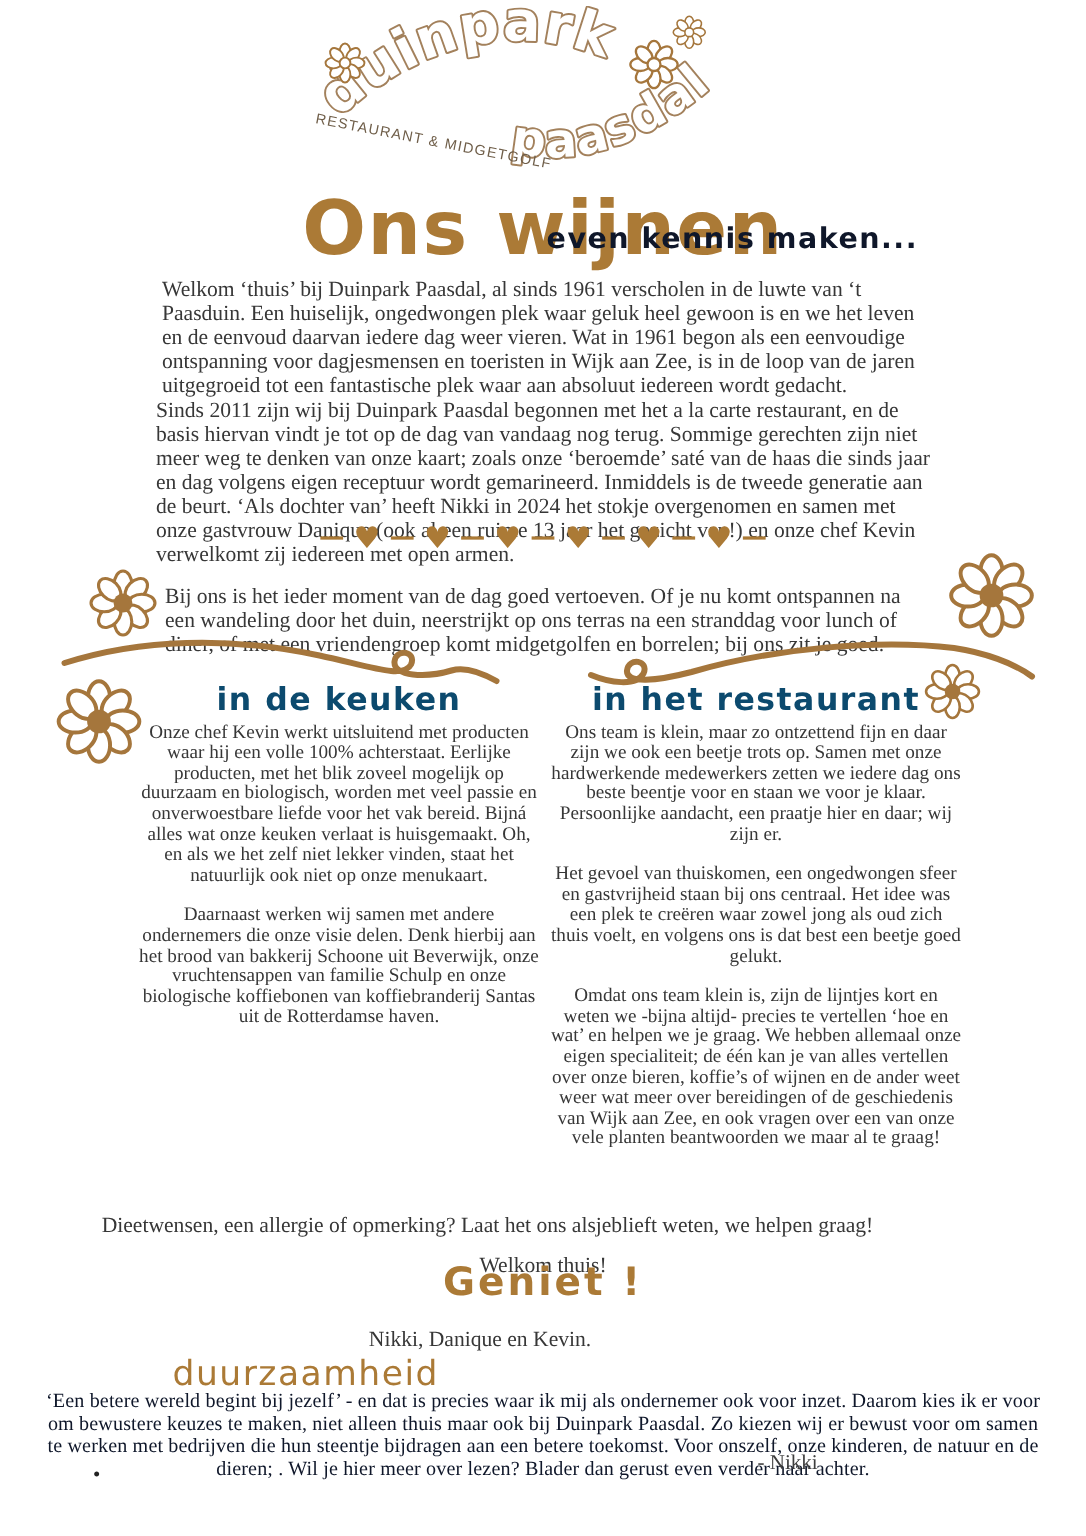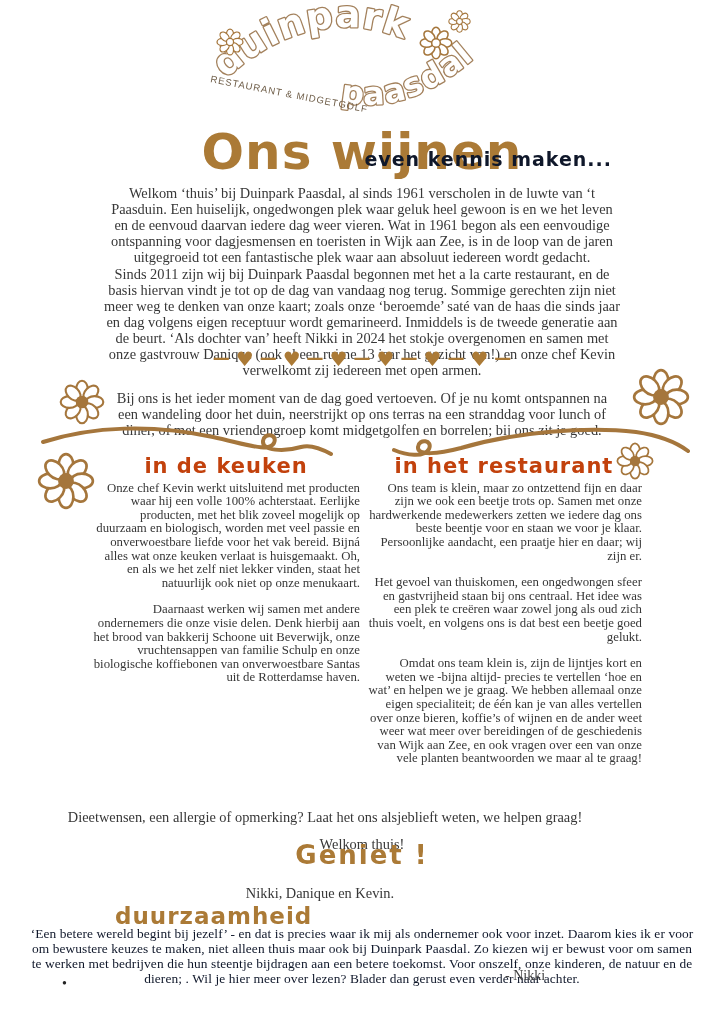--- a/index.html
+++ b/index.html
@@ -26,56 +26,56 @@
     font-family:"DejaVu Sans",sans-serif;font-weight:bold;
     font-size:50px;line-height:1.05;color:#ab7a36;letter-spacing:1px;
   }
   .subtitle{
     left:112px;top:148px;width:500px;text-align:right;
     font-family:"DejaVu Sans",sans-serif;font-weight:bold;
     font-size:19px;color:#0f172a;letter-spacing:1px;
   }
   
   .intro-p{
-    text-align:center;font-size:14.4px;line-height:16px;color:#373737;
+    font-size:14.4px;line-height:16px;color:#373737;
   }
   .p1{left:108px;top:171px;width:508px;}
   .p2{left:104px;top:252px;width:516px;}
   .p3{left:110px;top:376px;width:504px;}
   
   .hearts{
     left:0;top:346px;width:724px;text-align:center;color:#ab7a36;
     font-family:"DejaVu Sans",sans-serif;line-height:24px;
   }
   .hearts .dash{font-size:17px;font-weight:bold;margin:0 4px;vertical-align:2px;}
   .hearts .heart{font-size:20px;margin:0 2px;}
   
   .swirl{stroke:#a8archive;}
   .swirl path{stroke:#a5763c;stroke-width:4;fill:none;stroke-linecap:round;}
   
   .col{font-size:12.8px;line-height:13.6px;text-align:center;}
   .col-kitchen{left:92px;top:460px;width:268px;}
   .col-restaurant{left:366px;top:460px;width:276px;}
   .col h2{
     margin:0 0 8px 0;font-family:"DejaVu Sans",sans-serif;font-weight:bold;
-    font-size:21px;color:#c2410c;letter-spacing:1px;text-align:center;
+    font-size:21px;color:#0c4a6e;letter-spacing:1px;text-align:center;
   }
-  .col p{margin:0 0 13px 0;text-align:right;}
+  .col p{margin:0 0 13px 0;}
   
   .diet{left:0;top:795px;width:650px;text-align:center;font-size:14.4px;}
   .welcome{left:0;top:822px;width:724px;text-align:center;font-size:14.4px;}
   .enjoy{
     left:0;top:840px;width:724px;text-align:center;
     font-family:"DejaVu Sans",sans-serif;font-weight:bold;
     font-size:26px;color:#ab7a36;letter-spacing:2px;
   }
   .names{left:0;top:871px;width:640px;text-align:center;font-size:14.4px;}
   .sus-heading{
     left:115px;top:884px;
-    font-family:"DejaVu Sans",sans-serif;font-weight:bold;
+    font-family:"DejaVu Sans",sans-serif;font-weight:normal;
     font-size:23px;color:#ab7a36;letter-spacing:1px;
   }
   .sus-body{
     left:28px;top:913px;width:668px;text-align:center;
     font-family:Liberation Serif, serif;font-size:13.4px;
     line-height:15px;color:#0f172a;letter-spacing:.1px;
   }
   .sus-sign{
     left:505px;top:968px;font-family:Liberation Serif, serif;
     font-size:14px;color:#3e3e3e;
@@ -156,21 +156,21 @@
   <svg class="flower" style="left:632px;top:368px" width="58" height="58">
       <use href="#daisyFilled"></use>
     </svg>
   <svg class="flower" style="left:616px;top:442px" width="38" height="38">
       <use href="#daisyFilled"></use>
     </svg>
 
   <section class="abs col col-kitchen">
     <h2>in de keuken</h2>
     <p>Onze chef Kevin werkt uitsluitend met producten waar hij een volle 100% achterstaat. Eerlijke producten, met het blik zoveel mogelijk op duurzaam en biologisch, worden met veel passie en onverwoestbare liefde voor het vak bereid. Bijná alles wat onze keuken verlaat is huisgemaakt. Oh, en als we het zelf niet lekker vinden, staat het natuurlijk ook niet op onze menukaart.</p>
-    <p>Daarnaast werken wij samen met andere ondernemers die onze visie delen. Denk hierbij aan het brood van bakkerij Schoone uit Beverwijk, onze vruchtensappen van familie Schulp en onze biologische koffiebonen van onverwoestbare Santas uit de Rotterdamse haven.</p>
+    <p>Daarnaast werken wij samen met andere ondernemers die onze visie delen. Denk hierbij aan het brood van bakkerij Schoone uit Beverwijk, onze vruchtensappen van familie Schulp en onze biologische koffiebonen van koffiebranderij Santas uit de Rotterdamse haven.</p>
   </section>
 
   <section class="abs col col-restaurant">
     <h2>in het restaurant</h2>
     <p>Ons team is klein, maar zo ontzettend fijn en daar zijn we ook een beetje trots op. Samen met onze hardwerkende medewerkers zetten we iedere dag ons beste beentje voor en staan we voor je klaar. Persoonlijke aandacht, een praatje hier en daar; wij zijn er.</p>
     <p>Het gevoel van thuiskomen, een ongedwongen sfeer en gastvrijheid staan  bij ons centraal. Het idee was een plek te creëren waar zowel jong als oud zich thuis voelt, en volgens ons is dat best een beetje goed gelukt.</p>
     <p>Omdat ons team klein is, zijn de lijntjes kort en weten we -bijna altijd- precies te vertellen ‘hoe en wat’ en helpen we je graag. We hebben allemaal onze eigen specialiteit; de één kan je van alles vertellen over onze bieren, koffie’s of wijnen en de ander weet weer wat meer over bereidingen of de geschiedenis van Wijk aan Zee, en ook vragen over een van onze vele planten beantwoorden we maar al te graag!</p>
   </section>
 
   <p class="abs diet">Dieetwensen, een allergie of opmerking? Laat het ons alsjeblieft weten, we helpen graag!</p>

